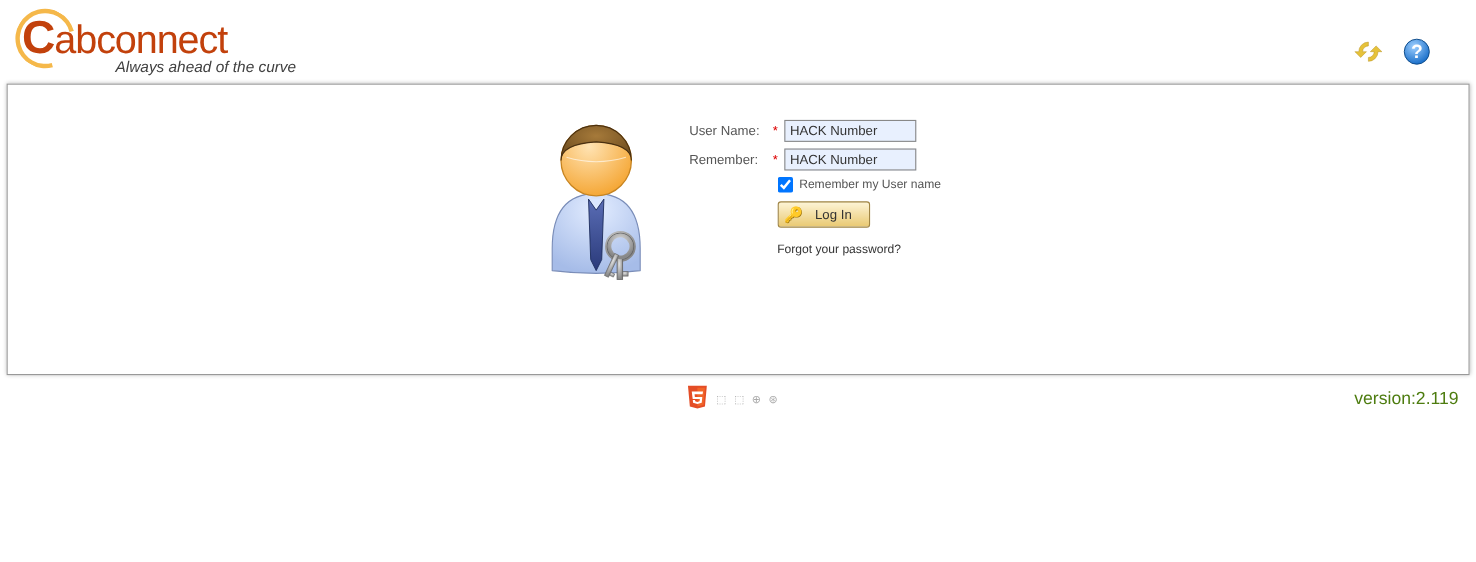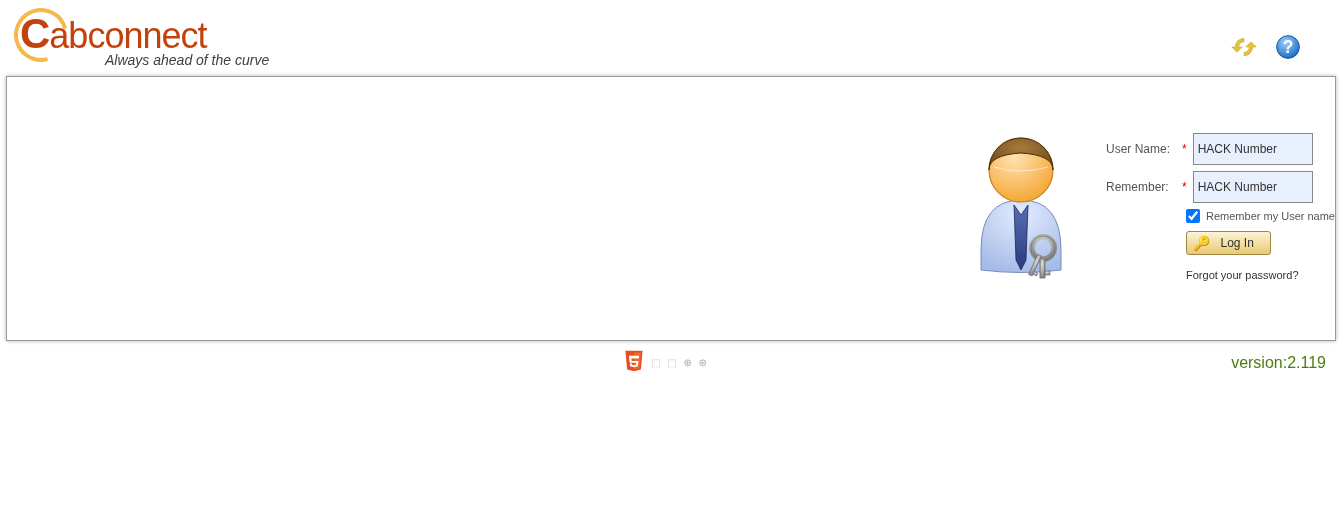--- a/index.html
+++ b/index.html
@@ -9,31 +9,31 @@
     .logo-area { display: flex; flex-direction: column; }
     .logo-text { font-size: 36px; color: #c2410c; font-weight: normal; letter-spacing: -1px; }
     .logo-text .big-c { font-size: 42px; font-weight: bold; display: inline-block; position: relative; }
     .logo-text .big-c::before { content: ''; position: absolute; width: 46px; height: 46px; border: 4px solid #f5b84a; border-radius: 50%; border-right-color: transparent; left: -6px; top: -2px; transform: rotate(30deg); }
     .tagline { font-style: italic; color: #404040; font-size: 14px; margin-left: 85px; margin-top: -6px; }
     
     .header-icons { display: flex; gap: 16px; align-items: center; padding-right: 20px; padding-bottom: 4px; }
     .refresh-icon svg { width: 28px; height: 28px; }
     .help-icon svg { width: 28px; height: 28px; }
     
-    .main-panel { margin: 0 6px; border: 1px solid #999; box-shadow: 0 0 4px rgba(0,0,0,0.3); background: #fff; min-height: 265px; display: flex; justify-content: flex-end; align-items: flex-start; padding-top: 48px; }
+    .main-panel { margin: 0 6px; border: 1px solid #999; box-shadow: 0 0 4px rgba(0,0,0,0.3); background: #fff; min-height: 265px; display: flex; justify-content: center; align-items: flex-start; padding-top: 24px; }
     
     .login-area { display: flex; gap: 20px; }
     .avatar-col { width: 120px; }
     .avatar-svg { width: 110px; height: 165px; }
     
     .form-col { padding-top: 8px; }
     .form-row { display: flex; align-items: center; margin-bottom: 6px; }
     .form-label { width: 70px; text-align: left; color: #555; font-size: 12px; }
     .req { color: #d00; margin: 0 6px; font-size: 12px; }
-    .form-input { width: 120px; height: 32px; background: #e8f0fe; border: 1px solid #888; padding: 2px 4px; font-size: 12px; color: #333; }
+    .form-input { width: 120px; height: 20px; background: #e8f0fe; border: 1px solid #888; padding: 2px 4px; font-size: 12px; color: #333; }
     
     .checkbox-row { display: flex; align-items: center; margin-left: 80px; margin-bottom: 8px; font-size: 11px; color: #555; }
     .chk { width: 14px; height: 14px; margin-right: 6px; }
     
     .login-btn-row { margin-left: 80px; margin-bottom: 14px; }
     .login-btn { display: inline-flex; align-items: center; gap: 10px; background: linear-gradient(#fdf4d6, #e9c972); border: 1px solid #a08544; border-radius: 3px; padding: 3px 16px 3px 6px; font-size: 12px; color: #333; cursor: pointer; height: 24px; }
     .login-btn .key-ico { font-size: 14px; }
     
     .forgot-row { margin-left: 80px; font-size: 11px; }
     .forgot-link { color: #333; cursor: pointer; }

